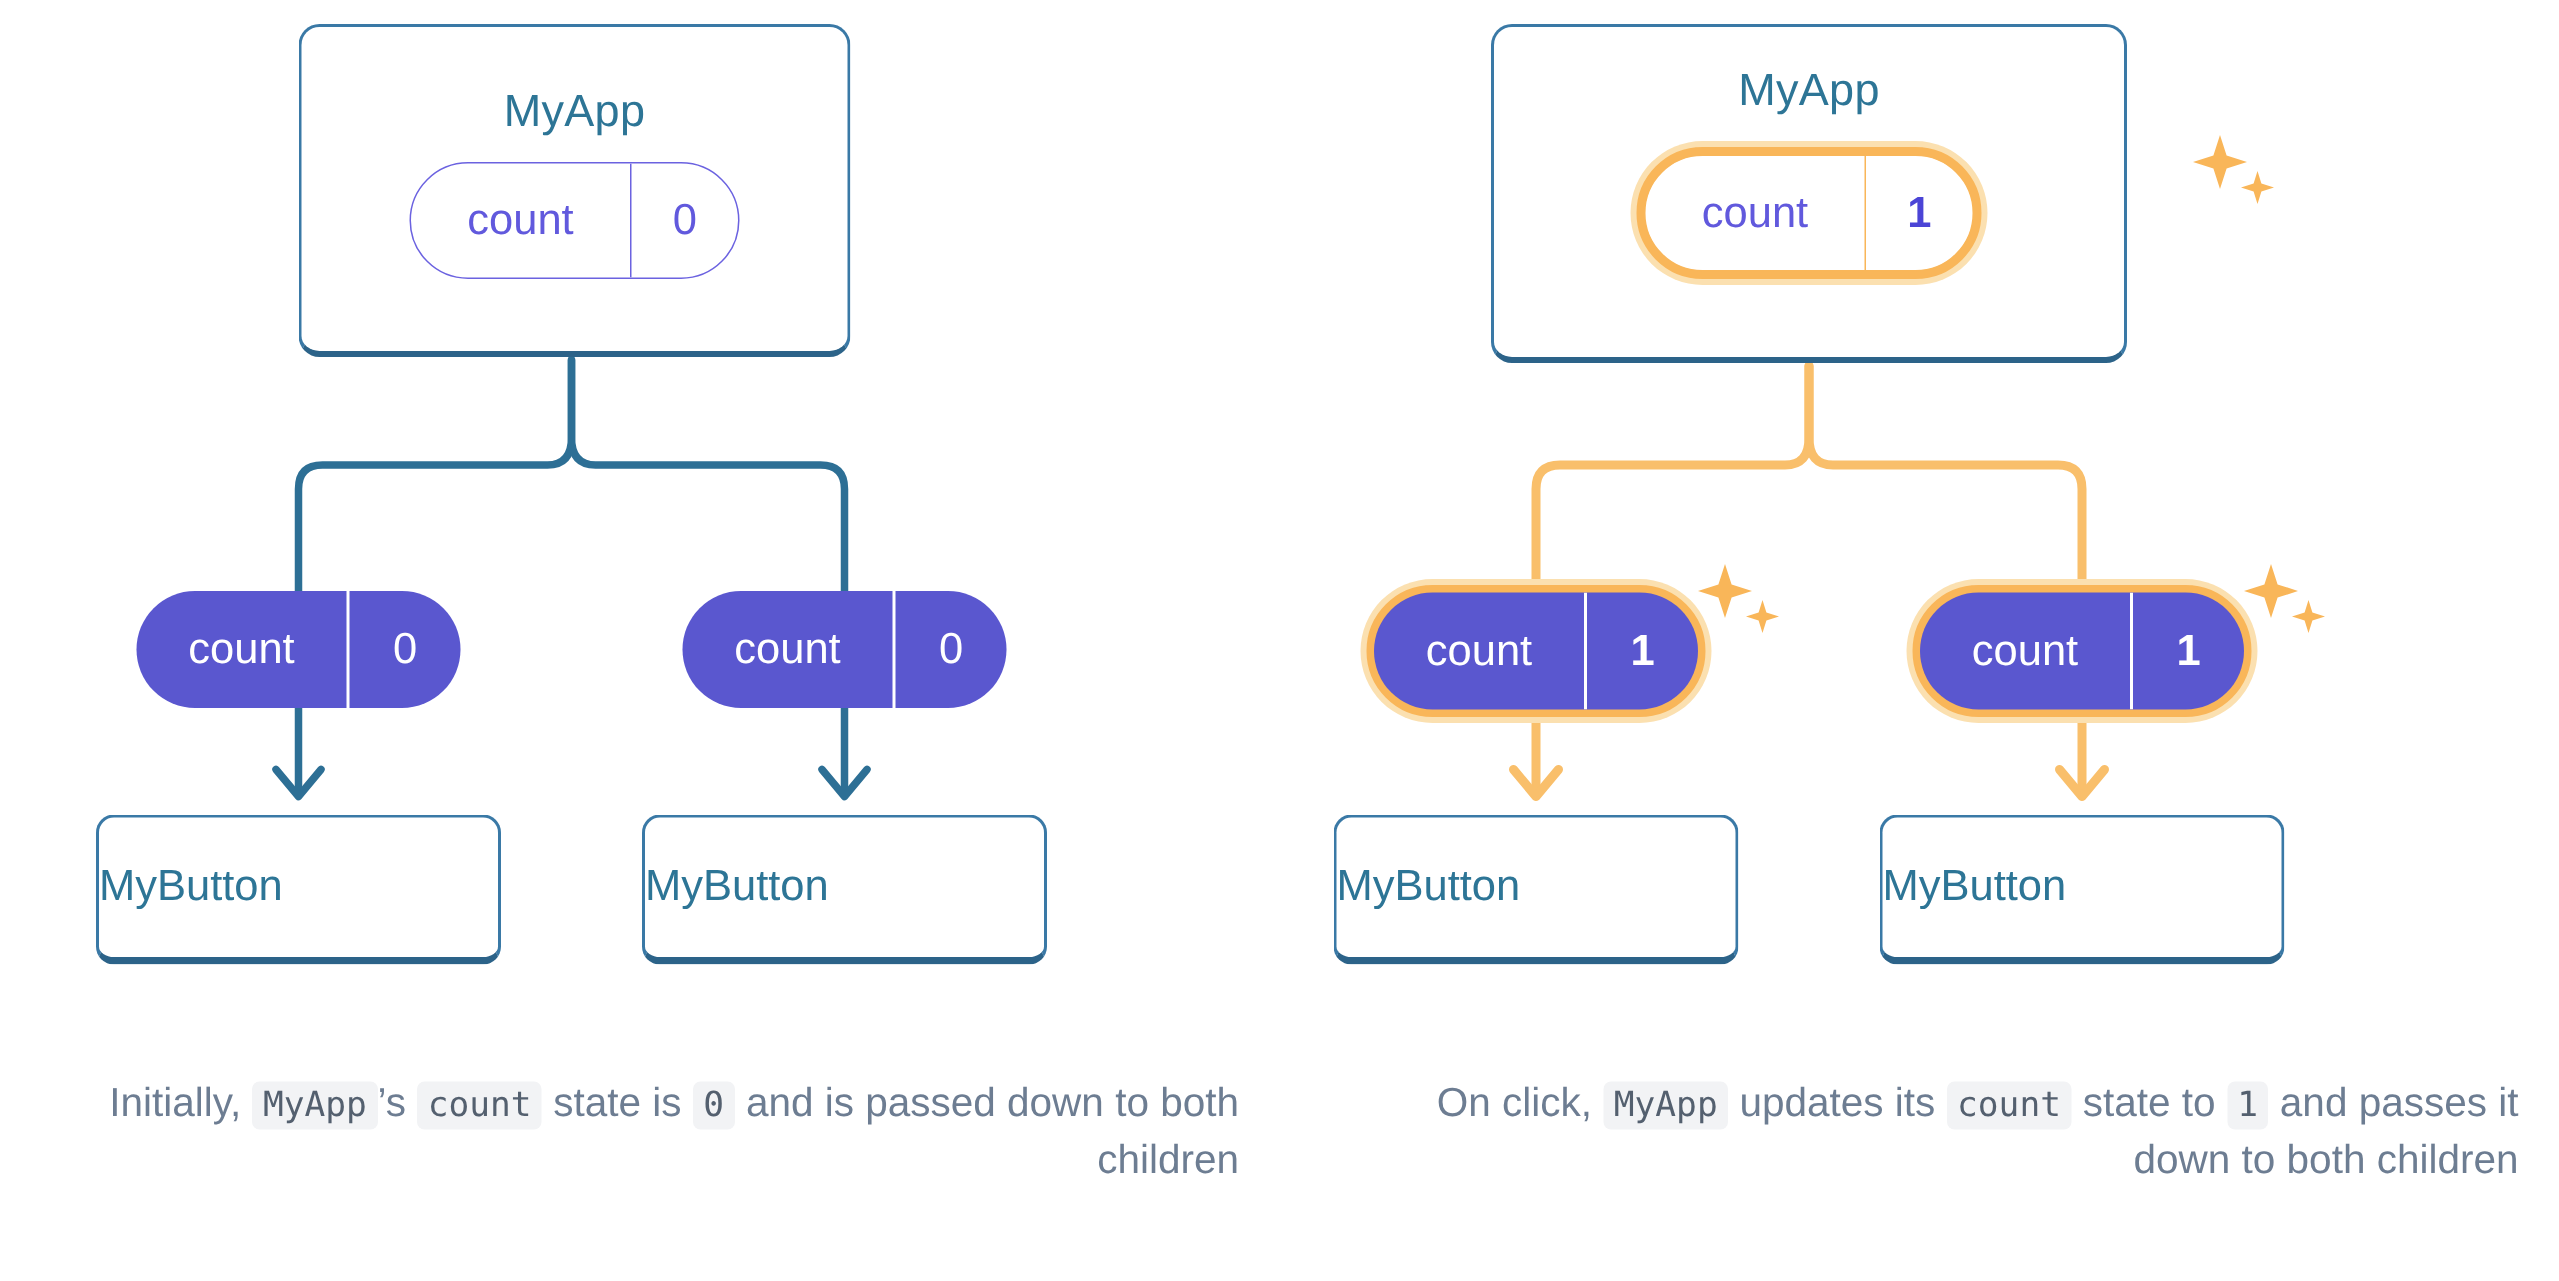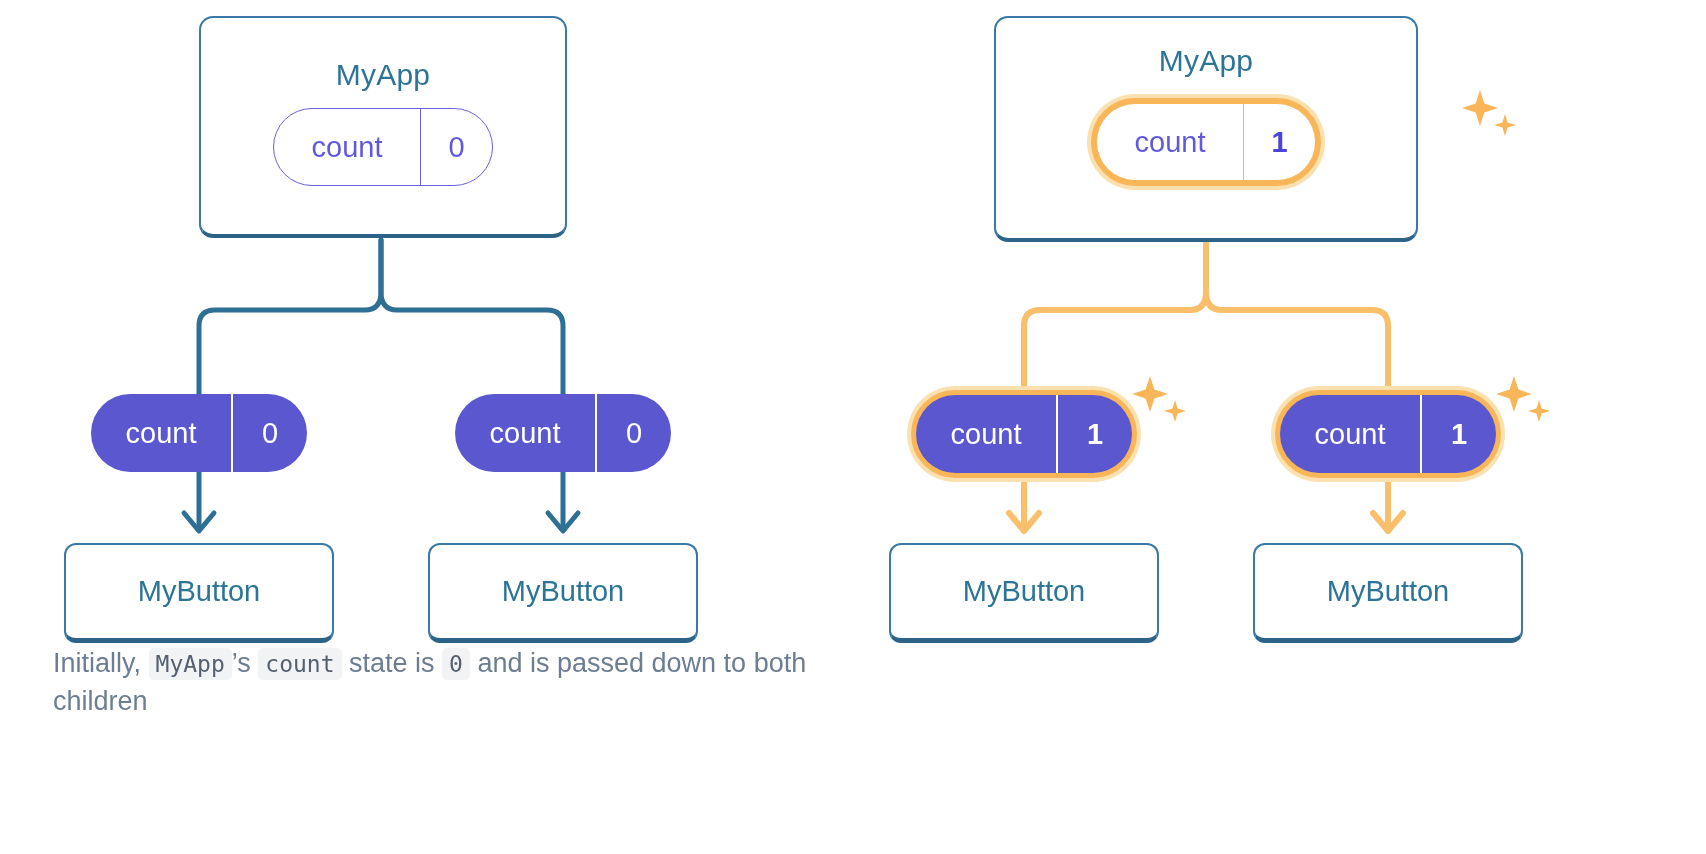--- a/index.html
+++ b/index.html
@@ -151,34 +151,34 @@
   .leaf-box {
     width: 270px;
     height: 100px;
     background: #ffffff;
     border: 2px solid #3a79a6;
     border-bottom-width: 5px;
     border-bottom-color: #2c6389;
     border-radius: 12px;
     display: flex;
     align-items: center;
-    justify-content: center;
+    justify-content: flex-start;
   }
   .leaf-label {
     color: #2d7596;
     font-size: 29px;
   }
 
   
   .caption {
     position: absolute;
     left: 40px;
     right: 40px;
-    top: 644px;
-    text-align: left;
+    top: 716px;
+    text-align: right;
     color: #6d7d92;
     font-size: 27px;
     line-height: 1.42;
   }
   .caption code {
     font-family: "DejaVu Sans Mono", monospace;
     font-size: 23px;
     background: #f2f3f5;
     color: #54606f;
     border-radius: 5px;
@@ -317,15 +317,18 @@
         <span class="leaf-label">MyButton</span>
       </div>
     </div>
 
     <div style="position:absolute; left:387px; top:543px;">
       <div class="leaf-box">
         <span class="leaf-label">MyButton</span>
       </div>
     </div>
 
+    <div class="caption">
+      <span>On click, <code>MyApp</code> updates its <code>count</code> state to <code>1</code> and passes it down to both children</span>
+    </div>
   </div>
 
 </div>
 
 </body></html>

